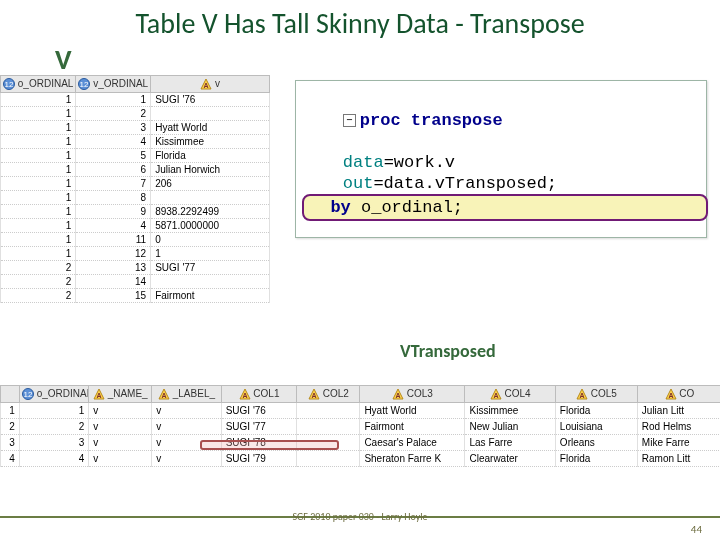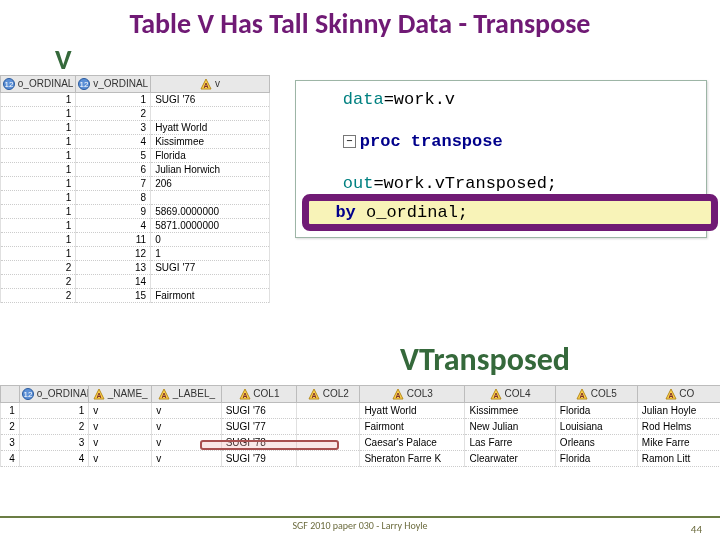--- a/index.html
+++ b/index.html
@@ -6,24 +6,24 @@
     margin: 0;
     width: 720px;
     height: 540px;
     background: #fff;
     font-family: Calibri, Arial, sans-serif;
     position: relative;
     overflow: hidden;
   }
   .slide-title {
     font-size: 28px;
-    color: #701a75;
+    color: #14532d;
     text-align: center;
     padding: 6px 10px 0 10px;
-    font-weight: 700;
+    font-weight: 400;
   }
   .label-v {
     position: absolute;
     left: 55px;
     top: 42px;
     font-size: 28px;
     font-weight: bold;
     color: #35693b;
   }
   .table-v {
@@ -79,42 +79,42 @@
     font-family: "Courier New", monospace;
     font-size: 17px;
     line-height: 21px;
     white-space: pre;
   }
   .kw { color: #00008b; font-weight: bold; }
   .opt { color: #008080; }
   .plain { color: #000; }
   .code-highlight {
     background: #f8f3b8;
-    border: 7px solid #701a75;
+    border: 2px solid #701a75;
     border-radius: 8px;
     padding: 1px 6px;
     display: inline-block;
     width: 390px;
   }
   .toggle-minus {
     display: inline-block;
     width: 11px; height: 11px;
     border: 1px solid #777;
     font-size: 10px;
     line-height: 9px;
     text-align: center;
     vertical-align: middle;
     margin-right: 4px;
     font-family: monospace;
   }
   .label-vt {
     position: absolute;
     left: 400px;
     top: 340px;
-    font-size: 32px;
+    font-size: 18px;
     font-weight: bold;
     color: #35693b;
   }
   .table-t {
     position: absolute;
     left: 0;
     top: 385px;
     border-collapse: collapse;
     font-family: Tahoma, Arial, sans-serif;
     font-size: 10px;
@@ -146,21 +146,21 @@
     left:200px;
     top:440px;
     width:135px;
     height:6px;
     border:2px solid #a85050;
     background: rgba(240,180,180,0.3);
     border-radius:3px;
   }
   .footer {
     position: absolute;
-    bottom: 8px;
+    bottom: 17px;
     width: 100%;
     text-align: center;
     font-size: 10px;
     color: #6b6b3e;
   }
   .slide-num {
     position: absolute;
     right: 18px;
     bottom: 4px;
     font-size: 11px;
@@ -235,21 +235,21 @@
         <td class="val">206</td>
       </tr>
       <tr>
         <td class="num">1</td>
         <td class="num">8</td>
         <td class="val"></td>
       </tr>
       <tr>
         <td class="num">1</td>
         <td class="num">9</td>
-        <td class="val">5869.0000000</td>
+        <td class="val">8938.2292499</td>
       </tr>
       <tr>
         <td class="num">1</td>
         <td class="num">4</td>
         <td class="val">5871.0000000</td>
       </tr>
       <tr>
         <td class="num">1</td>
         <td class="num">11</td>
         <td class="val">0</td>
@@ -271,25 +271,25 @@
       </tr>
       <tr>
         <td class="num">2</td>
         <td class="num">15</td>
         <td class="val">Fairmont</td>
       </tr>
     </tbody>
 </table>
 
 <div class="code-box">
-  <div class="code-line">    <span class="opt">data</span><span class="plain">=work.v</span></div>
   <div class="code-line">
     <span class="toggle-minus">−</span><span class="kw">proc transpose</span>
   </div>
-  <div class="code-line">    <span class="opt">out</span><span class="plain">=work.vTransposed;</span></div>
+  <div class="code-line">    <span class="opt">data</span><span class="plain">=work.v</span></div>
+  <div class="code-line">    <span class="opt">out</span><span class="plain">=data.vTransposed;</span></div>
   <div class="code-line"><span class="code-highlight">  <span class="kw">by </span><span class="plain">o_ordinal;</span></span></div>
 </div>
 
 <div class="label-vt">VTransposed</div>
 
 <table class="table-t">
   <colgroup>
     <col style="width:18px">
       <col style="width:66px">
       <col style="width:60px">
@@ -346,21 +346,21 @@
       <tr>
         <td class="num">1</td>
         <td class="num">1</td>
         <td>v</td>
         <td>v</td>
         <td>SUGI '76</td>
         <td></td>
         <td>Hyatt World</td>
         <td>Kissimmee</td>
         <td>Florida</td>
-        <td>Julian Hoyle</td>
+        <td>Julian Litt</td>
       </tr>
       <tr>
         <td class="num">2</td>
         <td class="num">2</td>
         <td>v</td>
         <td>v</td>
         <td>SUGI '77</td>
         <td></td>
         <td>Fairmont</td>
         <td>New Julian</td>

